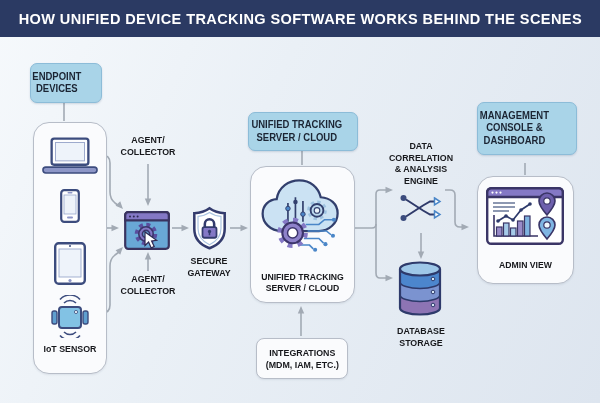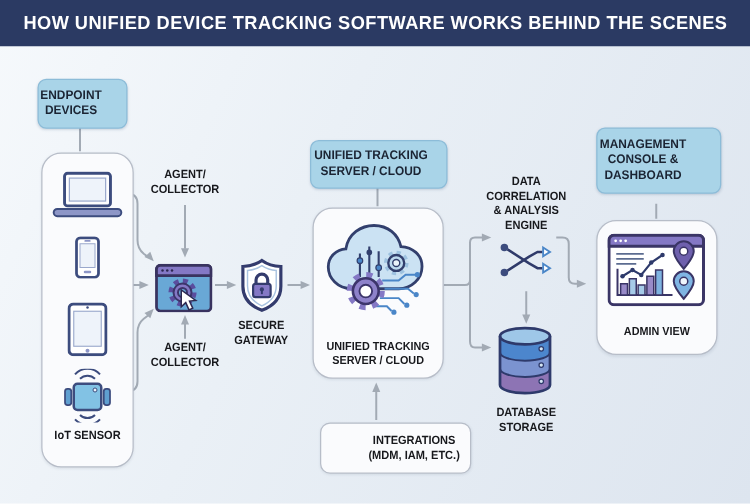--- a/index.html
+++ b/index.html
@@ -242,19 +242,19 @@
         <circle cx="35" cy="23" r="1.8" fill="#2e3a6b"></circle>
         <circle cx="44" cy="17" r="1.8" fill="#2e3a6b"></circle>
         <path d="M61,28 C55,21 53,17.5 53,14 a8,8 0 0 1 16,0 C69,17.5 67,21 61,28 Z" fill="#6e60ad" stroke="#3a3566" stroke-width="1.6"></path>
         <circle cx="61" cy="14" r="3.2" fill="#ffffff" stroke="#3a3566" stroke-width="1.2"></circle>
         <path d="M61,52 C55,45 53,41.5 53,38 a8,8 0 0 1 16,0 C69,41.5 67,45 61,52 Z" fill="#7fb5e3" stroke="#3a3566" stroke-width="1.6"></path>
         <circle cx="61" cy="38" r="3.2" fill="#eef6fc" stroke="#3a3566" stroke-width="1.2"></circle>
       </svg>
       <div class="caption" style="bottom:11px;">ADMIN VIEW</div>
     </div>
 
-    <div class="box" style="left:256px;top:338px;width:90px;height:39px;border-radius:8px;display:flex;align-items:center;justify-content:center;padding-left:29px;">
+    <div class="box" style="left:256px;top:338px;width:90px;height:39px;border-radius:8px;display:flex;align-items:center;justify-content:center;">
       <div class="lbl" style="position:static;">INTEGRATIONS
 (MDM, IAM, ETC.)</div>
     </div>
 
   </div>
 </div>
 
 </body></html>

